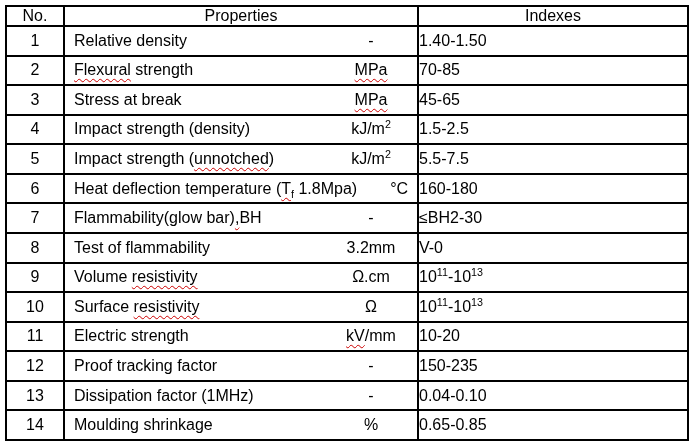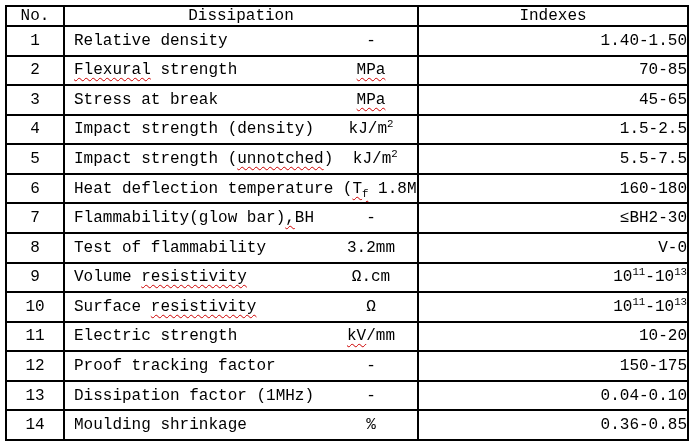--- a/index.html
+++ b/index.html
@@ -7,21 +7,21 @@
     padding: 0;
     background: #ffffff;
     width: 693px;
     height: 445px;
     overflow: hidden;
   }
   .page {
     position: relative;
     width: 693px;
     height: 388px;
-    font-family: Liberation Mono, monospace;
+    font-family: Liberation Sans, sans-serif;
     color: #000000;
   }
   table.props {
     border-collapse: collapse;
     table-layout: fixed;
     position: absolute;
     left: 5px;
     top: 5px;
     width: 682px;
     height: 436px;
@@ -37,21 +37,21 @@
     overflow: hidden;
   }
   table.props th {
     font-weight: normal;
     text-align: center;
   }
   col.c1 { width: 58px; }
   col.c2 { width: 354px; }
   col.c3 { width: 270px; }
   td.c-no { text-align: center; }
-  td.c-idx { text-align: right; }
+  td.c-idx { text-align: left; }
   .prop-flex {
     display: flex;
     align-items: center;
     justify-content: space-between;
     padding-left: 9px;
   }
   .pname {
     white-space: pre;
     text-align: left;
   }
@@ -80,21 +80,21 @@
 <div class="page">
   <table class="props">
     <colgroup>
       <col class="c1">
         <col class="c2">
         <col class="c3">
     </colgroup>
     <thead>
       <tr>
         <th>No.</th>
-        <th>Dissipation</th>
+        <th>Properties</th>
         <th>Indexes</th>
       </tr>
     </thead>
     <tbody>
         <tr>
           <td class="c-no">1</td>
           <td>
             <div class="prop-flex">
               <span class="pname"><span>Relative density</span></span>
               <span class="unit"><span>-</span></span>
@@ -203,37 +203,37 @@
           <td class="c-idx"><span>10-20</span></td>
         </tr>
         <tr>
           <td class="c-no">12</td>
           <td>
             <div class="prop-flex">
               <span class="pname"><span>Proof tracking factor</span></span>
               <span class="unit"><span>-</span></span>
             </div>
           </td>
-          <td class="c-idx"><span>150-175</span></td>
+          <td class="c-idx"><span>150-235</span></td>
         </tr>
         <tr>
           <td class="c-no">13</td>
           <td>
             <div class="prop-flex">
               <span class="pname"><span>Dissipation factor (1MHz)</span></span>
               <span class="unit"><span>-</span></span>
             </div>
           </td>
           <td class="c-idx"><span>0.04-0.10</span></td>
         </tr>
         <tr>
           <td class="c-no">14</td>
           <td>
             <div class="prop-flex">
               <span class="pname"><span>Moulding shrinkage</span></span>
               <span class="unit"><span>%</span></span>
             </div>
           </td>
-          <td class="c-idx"><span>0.36-0.85</span></td>
+          <td class="c-idx"><span>0.65-0.85</span></td>
         </tr>
       </tbody>
   </table>
 </div>
 
 </body></html>

